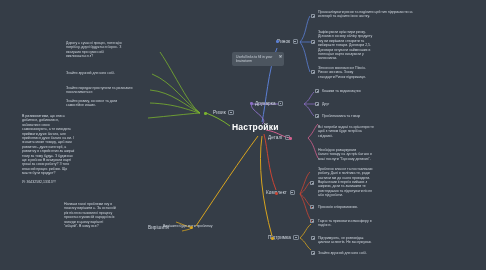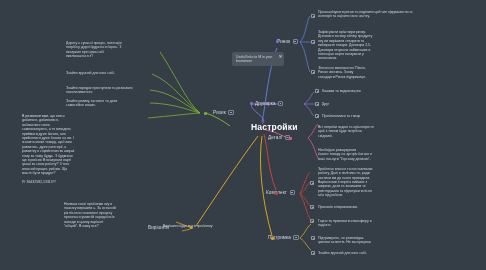--- a/index.html
+++ b/index.html
@@ -7,21 +7,21 @@
     width:486px;height:270px;
     background:#353d47;
     font-family:"Liberation Sans", sans-serif;
     overflow:hidden;
     position:relative;
     color:#d8dde3;
   }
   #canvas{position:absolute;inset:0;}
   svg.links{position:absolute;left:0;top:0;width:486px;height:270px;pointer-events:none;}
 
-  .node{position:absolute;margin-left:19px;}
+  .node{position:absolute;}
 
   
   .central{
     left:232px;top:122px;
     font-size:8.5px;font-weight:bold;color:#ffffff;
     letter-spacing:.2px;
     white-space:nowrap;
   }
 
   

